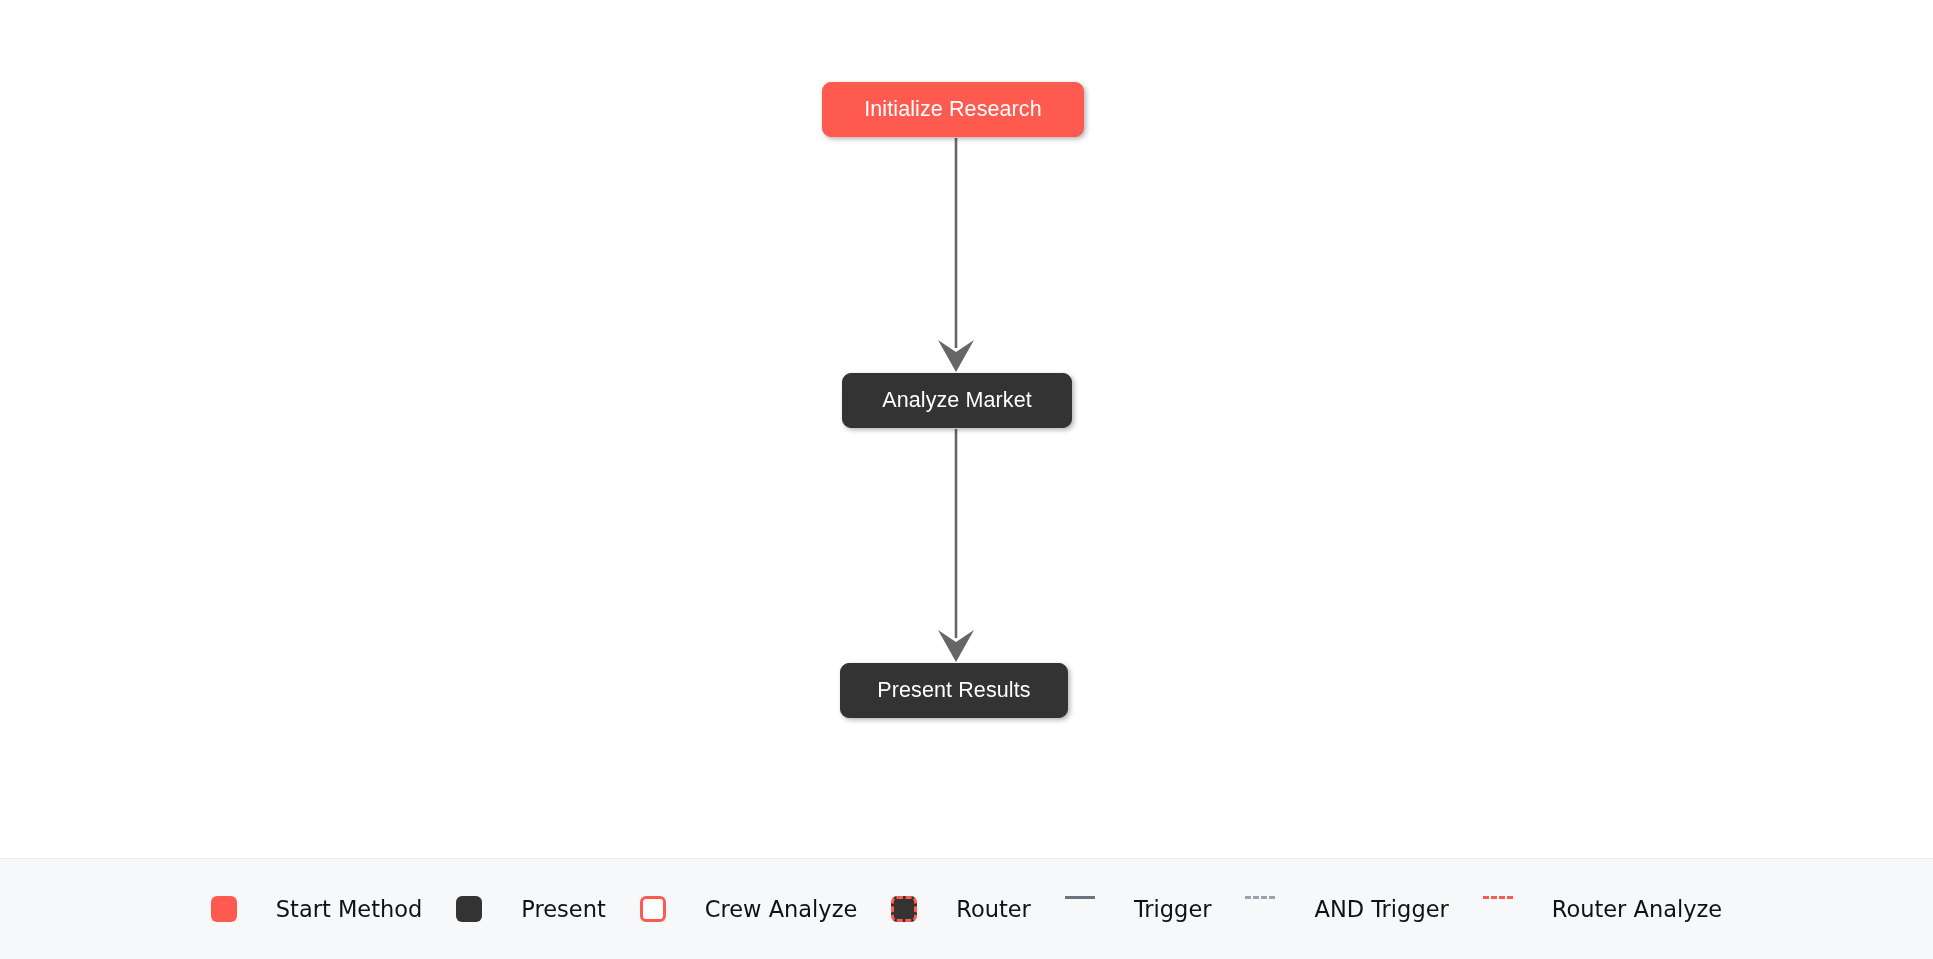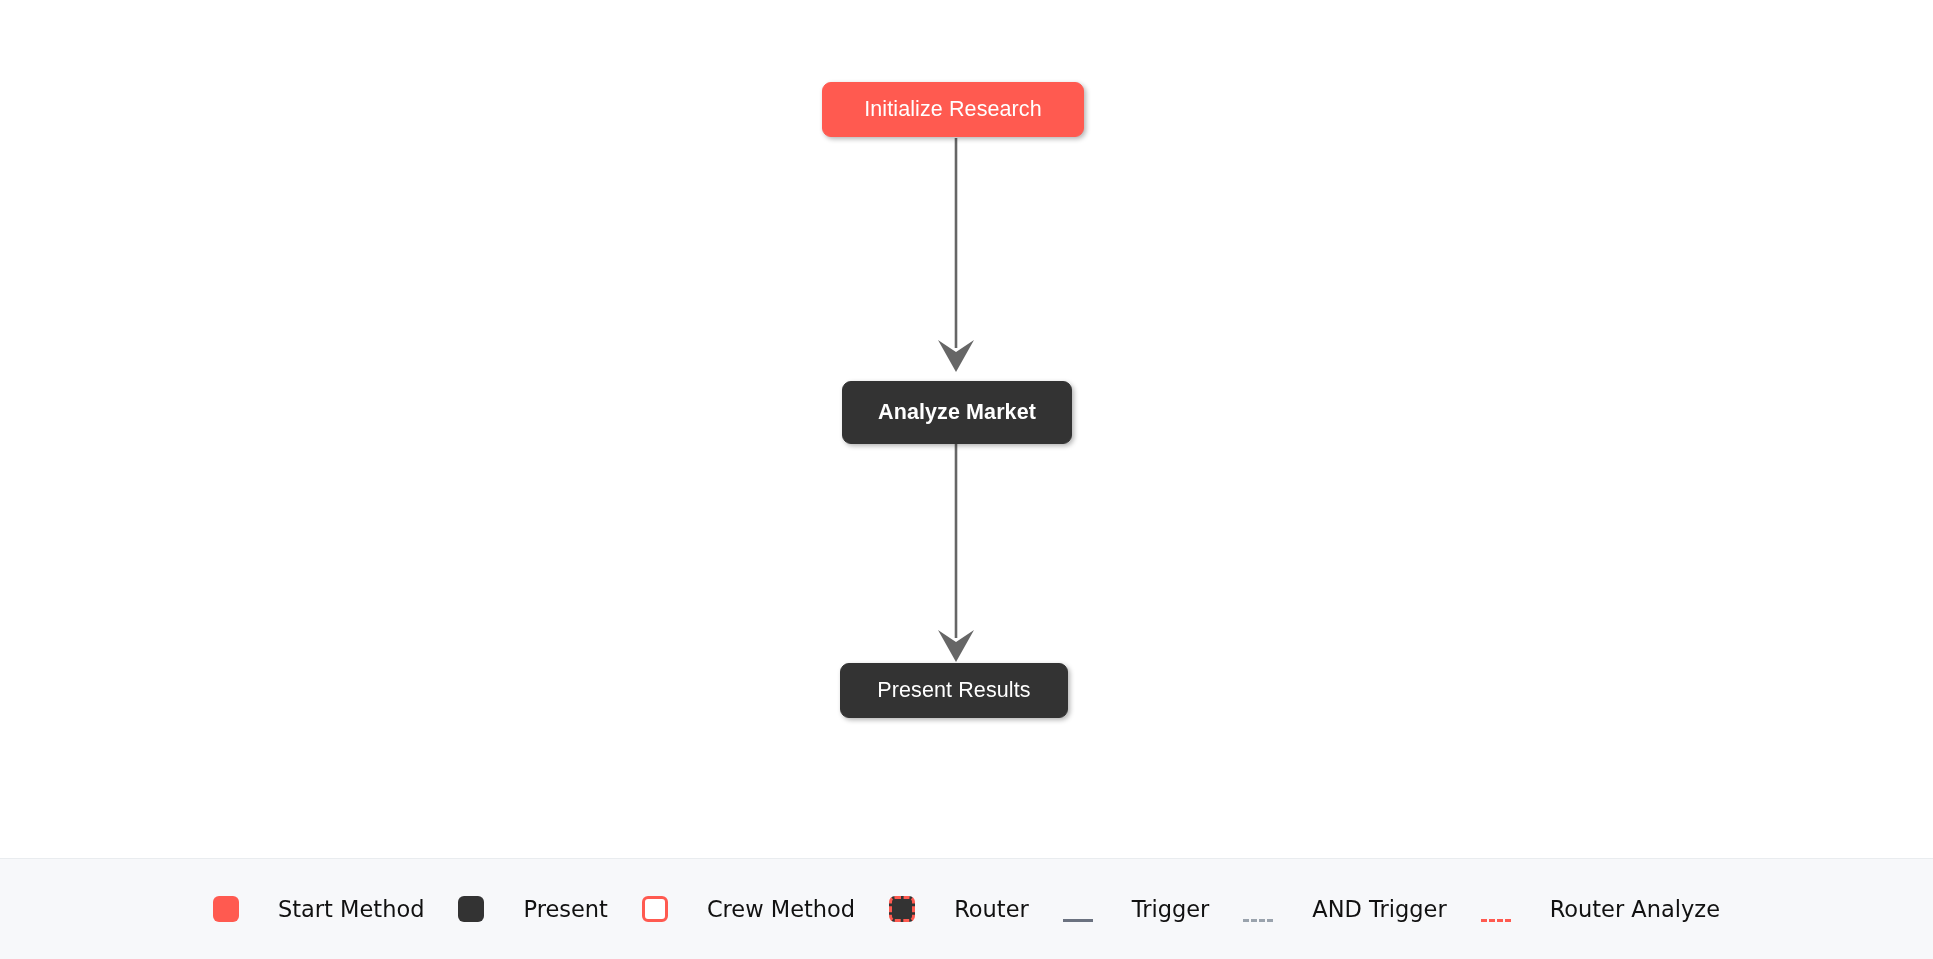--- a/index.html
+++ b/index.html
@@ -80,21 +80,21 @@
   
   #crewai-logo {
     margin-right: 40px;
     display: flex;
     align-items: center;
     line-height: 1;
   }
 
   .legend-item {
     display: flex;
-    align-items: flex-end;
+    align-items: flex-start;
     margin-right: 34px;
     font-family: "DejaVu Sans", sans-serif;
     font-size: 22.5px;
     color: #111111;
     white-space: nowrap;
     gap: 28px;
   }
   .legend-item:last-child { margin-right: 0; }
 
   .legend-label { margin-left: 11px; }
@@ -145,21 +145,21 @@
     <g>
       <line x1="956" y1="429" x2="956" y2="638" stroke="#666666" stroke-width="2.6"></line>
       <path d="M938,630 L956,662 L974,630 L956,642 Z" fill="#666666"></path>
     </g>
   </svg>
 
   <div class="flow-node start" style="left:822px; top:82px; width:262px; height:55px;">
     <span>Initialize Research</span>
   </div>
 
-  <div class="flow-node method" style="left:842px; top:381px; width:230px; height:63px;font-weight:bold;">
+  <div class="flow-node method" style="left:842px; top:373px; width:230px; height:55px;">
     <span>Analyze Market</span>
   </div>
 
   <div class="flow-node method" style="left:840px; top:663px; width:228px; height:55px;">
     <span>Present Results</span>
   </div>
 
 </div>
 
 <div id="legend-bar">
@@ -171,21 +171,21 @@
       <span class="legend-label">Start Method</span>
     </div>
 
     <div class="legend-item">
       <span class="swatch method"></span>
       <span class="legend-label">Present</span>
     </div>
 
     <div class="legend-item">
       <span class="swatch crew-method"></span>
-      <span class="legend-label">Crew Method</span>
+      <span class="legend-label">Crew Analyze</span>
     </div>
 
     <div class="legend-item">
       <span class="swatch router"></span>
       <span class="legend-label">Router</span>
     </div>
 
     <div class="legend-item">
       <span class="line-swatch trigger"></span>
       <span class="legend-label">Trigger</span>

